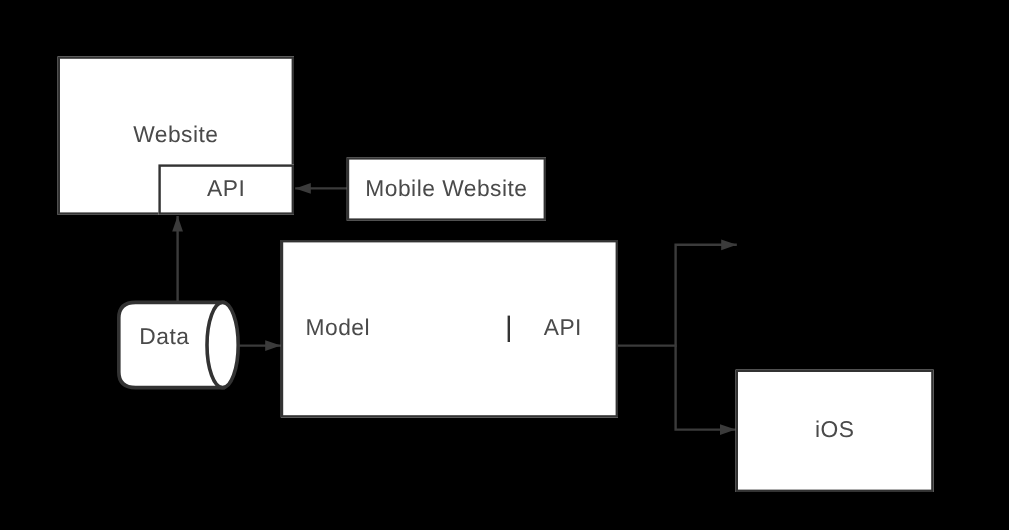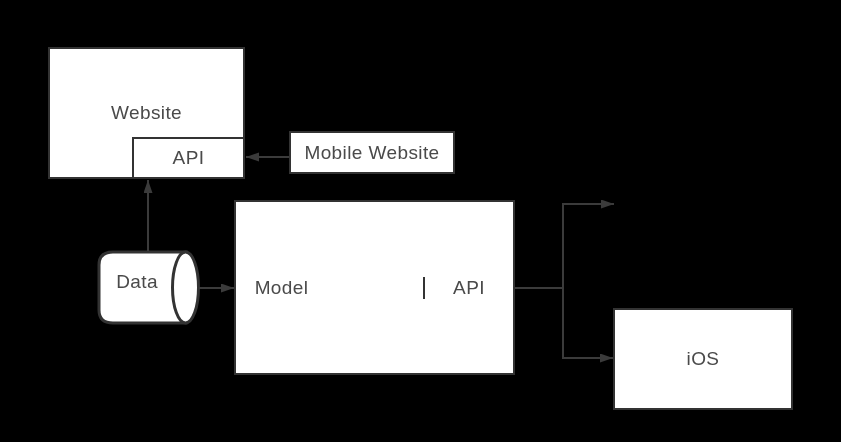--- a/index.html
+++ b/index.html
@@ -30,36 +30,36 @@
     box-sizing: border-box;
     background: #ffffff;
     border: 2px solid #333333;
     display: flex;
     align-items: center;
     justify-content: center;
     text-align: center;
   }
   .node-website      { left: 48px;  top: 47px;  width: 197px; height: 132px; }
   .node-website-api  { left: 132px; top: 137px; width: 113px; height: 42px; }
-  .node-mobile-website { left: 289px; top: 131px; width: 166px; height: 43px; }
+  .node-mobile-website { left: 289px; top: 131px; width: 166px; height: 53px; }
   .node-backend {
-    left: 234px; top: 200px; width: 281px; height: 175px;
+    left: 234px; top: 200px; width: 281px; height: 148px;
     display: grid;
     grid-template-columns: 91px 96px 1fr;
   }
   .node-backend .cell {
     display: flex;
     align-items: center;
     justify-content: center;
   }
   .node-backend .cell + .cell {
     border-left: 2px solid #333333;
   }
   .node-android { left: 614px; top: 154px; width: 195px; height: 103px; }
-  .node-ios     { left: 613px; top: 308px; width: 180px; height: 102px; }
+  .node-ios     { left: 613px; top: 308px; width: 165px; height: 102px; }
   .data-label {
     position: absolute;
     left: 99px; top: 246px; width: 76px; height: 71px;
     display: flex;
     align-items: center;
     justify-content: center;
   }
 </style>
 </head>
 <body>

